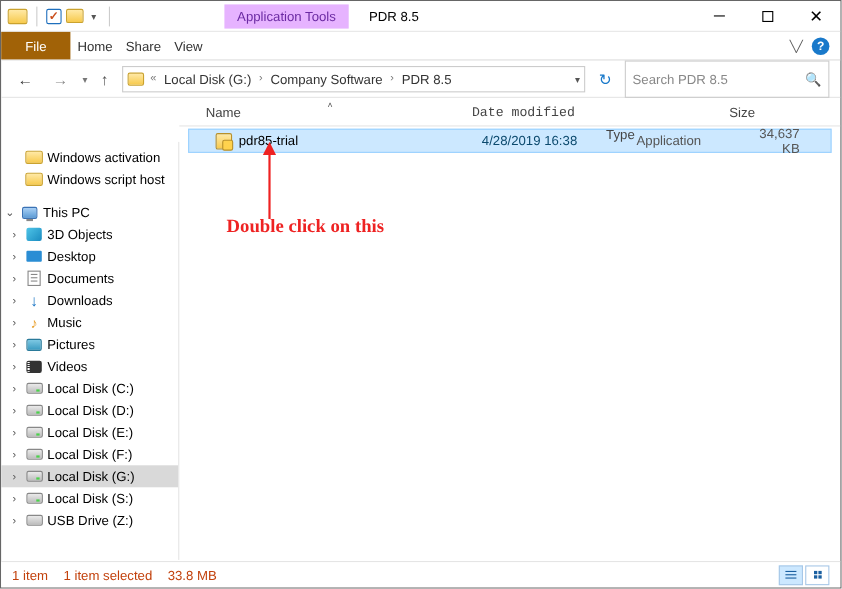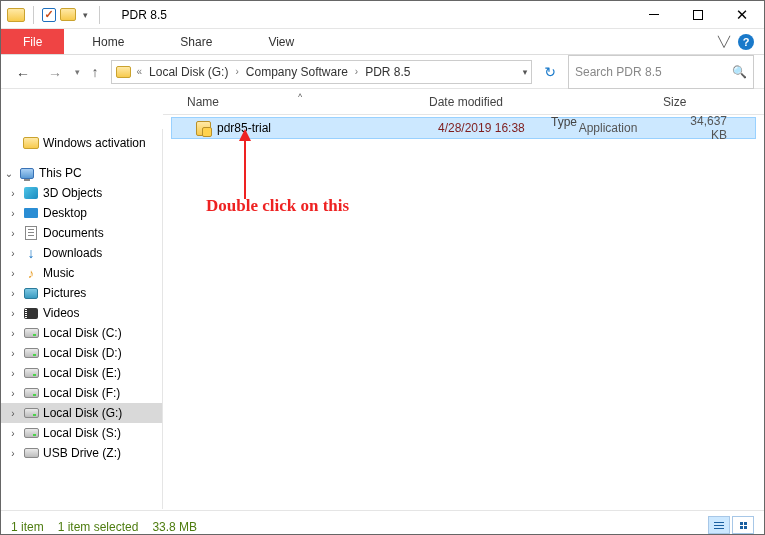--- a/index.html
+++ b/index.html
@@ -13,22 +13,22 @@
 .qat .chev { color:#555; font-size:9px; padding:0 3px; }
 .ctx-tab { margin-left: 100px; background:#e6b3ff; color:#6b2aa3; padding:4px 12px; font-size:12px; }
 .win-title { margin-left: 18px; font-size:12px; }
 .win-ctrl { margin-left:auto; display:flex; }
 .wc { width:44px; height:28px; display:flex; align-items:center; justify-content:center; font-family: Arial; }
 .wc.min span{width:10px;height:1px;background:#000;display:block;}
 .wc.max span{width:10px;height:10px;border:1px solid #000;display:block;}
 .wc.close{font-size:15px;}
 
 .ribbonrow { height:26px; display:flex; align-items:stretch; border-bottom:1px solid #ddd; background:#fff;}
-.tab { padding:5px 28px; font-size:12px; color:#333; display:flex; align-items:center;}
-.tab.file { background:#ef4444; color:#fff; padding:5px 22px;}
+.tab { padding:5px 6px; font-size:12px; color:#333; display:flex; align-items:center;}
+.tab.file { background:#a16207; color:#fff; padding:5px 22px;}
 .tab.manage { margin-left:52px; color:#6b2aa3;}
 .rib-right { margin-left:auto; display:flex; align-items:center; gap:8px; padding-right:10px;}
 .rib-right .chev{color:#555;font-size:10px;}
 .help-ico{width:16px;height:16px;border-radius:50%;background:#1979ca;color:#fff;display:flex;align-items:center;justify-content:center;font-size:11px;font-weight:bold;}
 
 .addr { height:34px; display:flex; align-items:center; gap:8px; padding:0 10px; border-bottom:1px solid #e5e5e5;}
 .nav-circle{width:24px;height:24px;border-radius:50%;display:flex;align-items:center;justify-content:center;color:#888;font-size:14px;}
 .nav-circle.enabled{color:#333;}
 .nav-up{color:#555;font-size:14px;padding:0 4px;}
 .addrbar{flex:1;height:24px;border:1px solid #ccc;display:flex;align-items:center;padding:0 4px;gap:2px;}
@@ -62,57 +62,58 @@
 .ico-music{color:#e8a02e;font-size:13px;}
 .ico-pics{width:14px;height:11px;background:linear-gradient(#7ec8e3,#3a9bc1);border:1px solid #2a7a9a;border-radius:2px;}
 .ico-video{width:14px;height:11px;background:#333;border-radius:2px;position:relative;}
 .ico-video::before{content:"";position:absolute;left:1px;top:1px;bottom:1px;width:2px;background:repeating-linear-gradient(#fff,#fff 1px,#333 1px,#333 2px);}
 .np-label{font-size:12px;overflow:hidden;text-overflow:clip;}
 
 .detail{flex:1;position:relative;}
 .colhead{display:flex;height:26px;border-bottom:1px solid #e5e5e5;align-items:center;padding-left:16px;color:#444;}
 .ch{padding:0 8px;position:relative;}
 .ch.name{width:242px;}
-.ch.date{width:122px;}
+.ch.date{width:122px;font-family:Liberation Mono, monospace;}
 .ch.type{width:112px;margin-top:40px;}
 .ch.size{flex:1;}
 .ch .sort{position:absolute;top:-4px;left:50%;transform:translateX(-50%);font-size:8px;color:#555;}
 .row{display:flex;align-items:center;height:22px;padding-left:16px;margin:2px 8px;}
 .row.sel{background:#cce8ff;border:1px solid #99d1ff;}
 .cell{padding:0 8px;}
 .cell.name{width:242px;display:flex;align-items:center;gap:6px;}
-.cell.date{width:122px;color:#7f1d1d;}
+.cell.date{width:122px;color:#0c4a6e;}
 .cell.type{width:112px;color:#555;text-align:center;}
 .cell.size{flex:1;text-align:right;padding-right:28px;color:#555;}
 .exe-ico{width:15px;height:15px;background:linear-gradient(#ffe9a6,#f7ca4d);border:1px solid #b8902a;border-radius:2px;position:relative;}
 .exe-ico::after{content:"";position:absolute;right:-2px;bottom:-2px;width:8px;height:8px;background:#ffd24d;border:1px solid #b8902a;border-radius:2px;}
 
 .annotation{position:absolute;left:205px;top:195px;color:#e22;font-family:"Comic Sans MS",cursive;font-size:17px;font-weight:bold;pointer-events:none;}
 .arrow-svg{position:absolute;left:234px;top:128px;pointer-events:none;}
 
-.status{position:absolute;left:0;right:0;bottom:0;height:24px;border-top:1px solid #e5e5e5;display:flex;align-items:flex-end;padding:0 10px;gap:14px;font-size:12px;color:#4d7c0f;background:#fff;}
+.status{position:absolute;left:0;right:0;bottom:0;height:24px;border-top:1px solid #e5e5e5;display:flex;align-items:center;padding:0 10px;gap:14px;font-size:12px;color:#c2410c;background:#fff;}
 .status .views{margin-left:auto;display:flex;gap:2px;}
 .vbtn{width:22px;height:18px;border:1px solid #a7c7e7;display:flex;align-items:center;justify-content:center;}
 .vbtn.active{background:#cce8ff;}
 .vbtn .gr{display:grid;grid-template-columns:3px 3px;grid-template-rows:3px 3px;gap:1px;}
 .vbtn .gr span{background:#1a5fa0;}
 .vbtn .ls span{display:block;width:10px;height:1px;background:#1a5fa0;margin:2px 0;}
 </style>
 </head>
 <body>
 
 <div class="titlebar">
   <div class="qat">
     <span class="folder-ico"></span>
     <span class="qat-sep"></span>
     <span class="check-ico">✓</span>
     <span class="folder-ico" style="width:16px;height:13px;"></span>
     <span class="chev">▾</span>
     <span class="qat-sep"></span>
   </div>
+  <div class="ctx-tab">Application Tools</div>
   <div class="win-title">PDR 8.5</div>
   <div class="win-ctrl">
     <div class="wc min">
         <span></span>
       </div>
     <div class="wc max">
         <span></span>
       </div>
     <div class="wc close">✕</div>
   </div>
@@ -155,20 +156,27 @@
 
 <div class="content">
   <div class="navpane">
     <div class="np-item">
       <span class="np-spacer"></span>
         <span class="np-ico">
           <span class="ico-folder"></span>
         </span>
       <span class="np-label">Windows activation</span>
     </div>
+    <div class="np-item">
+      <span class="np-spacer"></span>
+        <span class="np-ico">
+          <span class="ico-folder"></span>
+        </span>
+      <span class="np-label">Windows script host</span>
+    </div>
     <div style="height:10px;"></div>
     <div class="np-item" style="padding-left:2px;">
       <span class="np-arrow open">⌄</span>
       <span class="np-ico">
           <span class="ico-pc"></span>
         </span>
       <span class="np-label">This PC</span>
     </div>
     <div id="pc-children">
         <div class="np-item">

